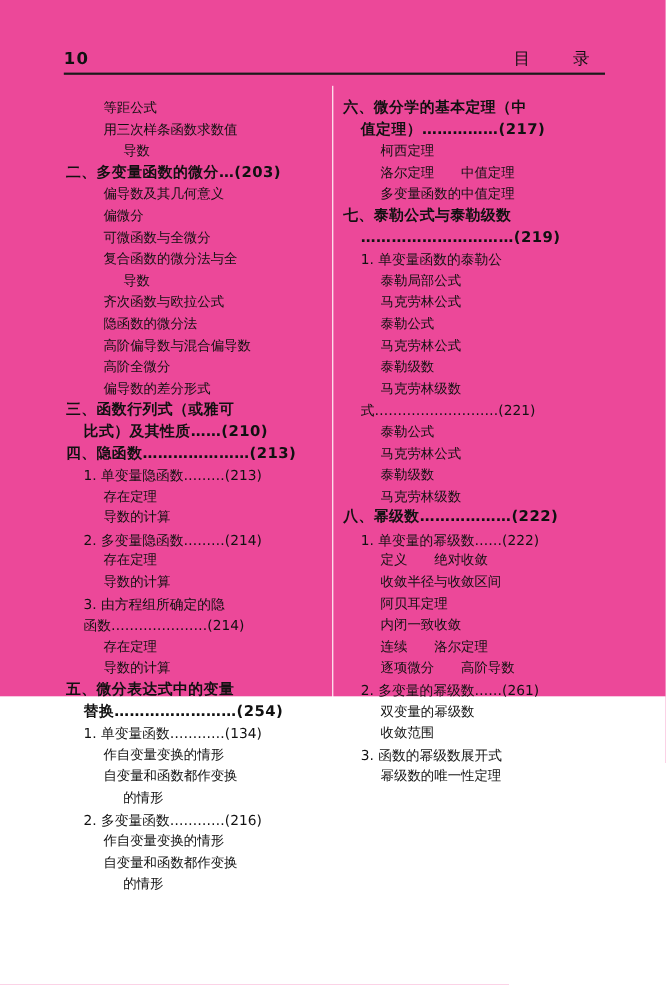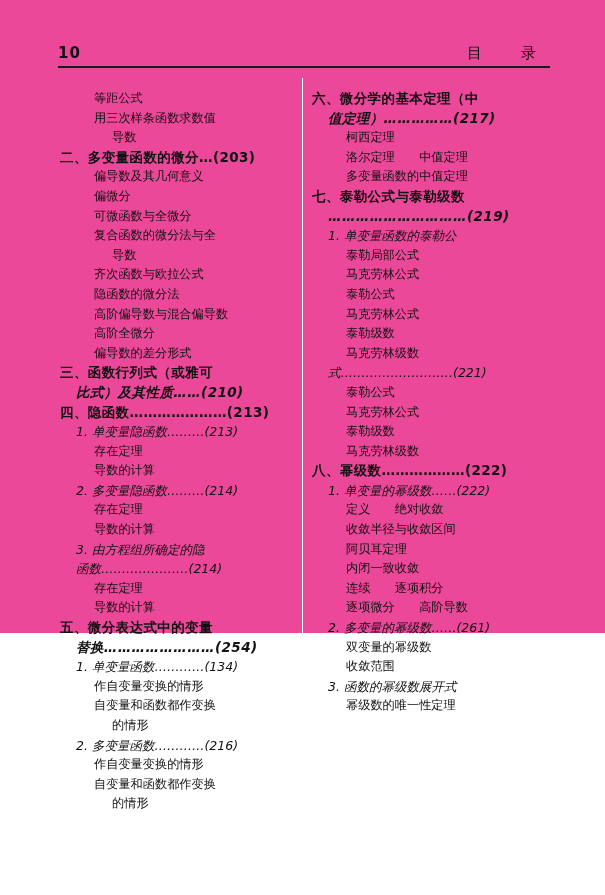--- a/index.html
+++ b/index.html
@@ -84,21 +84,21 @@
     font-size: 13.5px;
     letter-spacing: 0.4px;
   }
   .lvl2 {
     font-size: 12.5px;
   }
   .lvl3 {
     font-size: 12.2px;
   }
   .ind0 { padding-left: 0px; }
-  .ind1 { padding-left: 16px; font-style: italic; }
+  .ind1 { padding-left: 16px; }
   .ind2 { padding-left: 34px; }
   .ind3 { padding-left: 52px; }
 </style>
 </head>
 <body>
 
 <div class="page">
 
   <div class="header">
     <span class="pageno">10</span>
@@ -167,21 +167,21 @@
       <div class="line lvl3 ind2"><span class="txt">泰勒公式</span></div>
       <div class="line lvl3 ind2"><span class="txt">马克劳林公式</span></div>
       <div class="line lvl3 ind2"><span class="txt">泰勒级数</span></div>
       <div class="line lvl3 ind2"><span class="txt">马克劳林级数</span></div>
       <div class="line lvl1 ind0"><span class="txt">八、幂级数………………(222)</span></div>
       <div class="line lvl2 ind1"><span class="txt">1. 单变量的幂级数……(222)</span></div>
       <div class="line lvl3 ind2"><span class="txt">定义　　绝对收敛</span></div>
       <div class="line lvl3 ind2"><span class="txt">收敛半径与收敛区间</span></div>
       <div class="line lvl3 ind2"><span class="txt">阿贝耳定理</span></div>
       <div class="line lvl3 ind2"><span class="txt">内闭一致收敛</span></div>
-      <div class="line lvl3 ind2"><span class="txt">连续　　逐项积分</span></div>
+      <div class="line lvl3 ind2"><span class="txt">连续　　洛尔定理</span></div>
       <div class="line lvl3 ind2"><span class="txt">逐项微分　　高阶导数</span></div>
       <div class="line lvl2 ind1"><span class="txt">2. 多变量的幂级数……(261)</span></div>
       <div class="line lvl3 ind2"><span class="txt">双变量的幂级数</span></div>
       <div class="line lvl3 ind2"><span class="txt">收敛范围</span></div>
       <div class="line lvl2 ind1"><span class="txt">3. 函数的幂级数展开式</span></div>
       <div class="line lvl3 ind2"><span class="txt">幂级数的唯一性定理</span></div>
     </div>
 
 </div>
 

